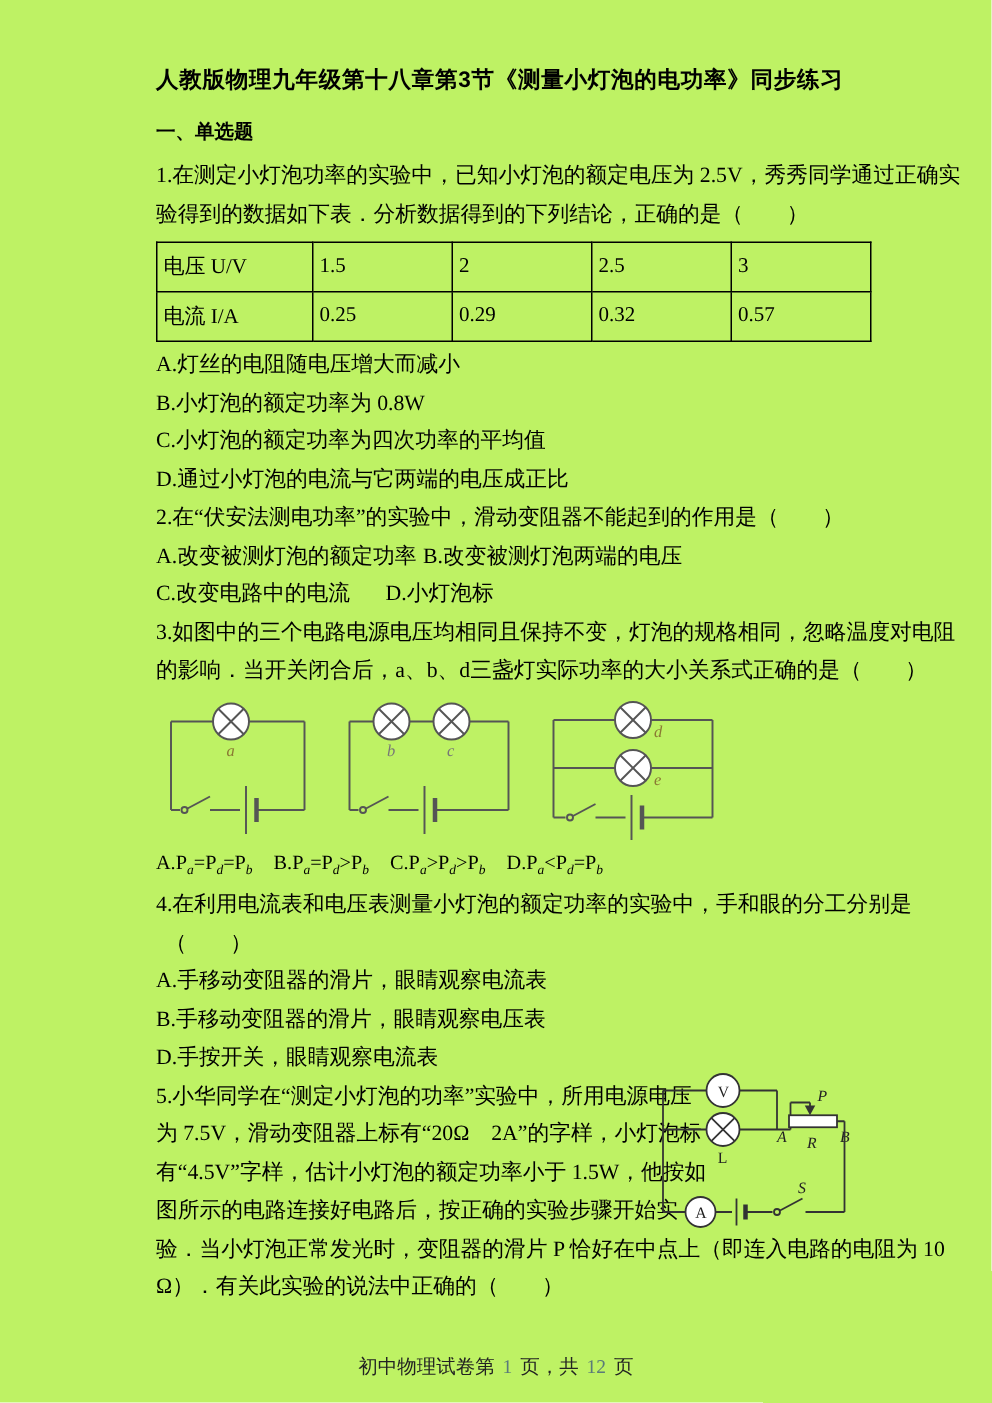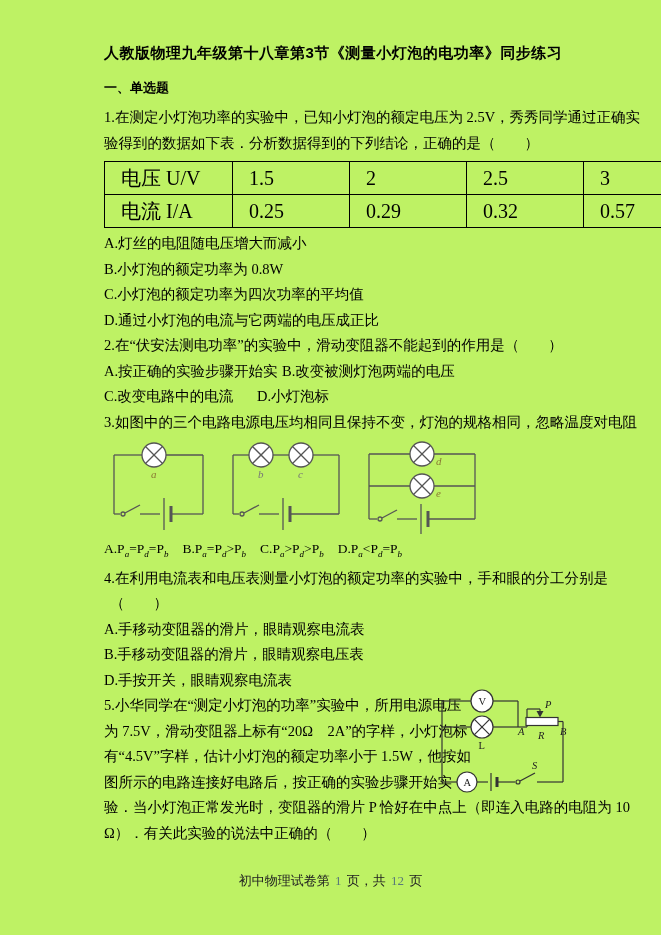--- a/index.html
+++ b/index.html
@@ -26,21 +26,21 @@
     font-size:13px;font-weight:bold;
   }
   .line{margin:0;line-height:25.5px;white-space:nowrap;}
   .indent{padding-left:6px;}
   table.data-table{
     border-collapse:collapse;margin:5px 0 3px 0;
     table-layout:fixed;width:452px;
   }
   table.data-table td{
     border:1px solid #000;height:30px;
-    padding:1px 16px;font-size:20px;vertical-align:middle;
+    padding:1px 4px;font-size:14px;vertical-align:middle;
   }
   table.data-table td.c0{width:95px;}
   table.data-table td.cv{width:84px;margin-left:32px;}
   .circuits-row{
     display:flex;align-items:flex-start;gap:16px;
     margin:5px 0 2px 2px;height:95px;
   }
   .circuit-svg{display:block;}
   .cwire{stroke:#555;stroke-width:1.3;fill:none;}
   .cbulb{stroke:#555;stroke-width:1.3;fill:#fff;}
@@ -52,21 +52,21 @@
   .p-options sub{font-size:9px;font-style:italic;}
   .opt-a2{display:inline-block;width:178px;}
   .opt-c2{display:inline-block;width:153px;}
   .q5-wrap{position:relative;}
   .q5-svg{position:absolute;right:-10px;top:-14px;}
   .q5wire{stroke:#333;stroke-width:1.2;fill:none;}
   .q5dev{stroke:#333;stroke-width:1.2;fill:#fff;}
   .q5lab{font-size:10.5px;fill:#222;font-family:"Liberation Serif","DejaVu Serif",serif;}
   .q5lab.it{font-style:italic;}
   .footer{
-    position:absolute;top:872px;left:0;width:100%;
+    position:absolute;top:902px;left:0;width:100%;
     text-align:center;font-size:13px;color:#222;
   }
   .footer .num{color:#5a7a7a;padding:0 2px;}
 </style>
 </head>
 <body>
 
 <div class="page">
 
   <h1 class="doc-title">人教版物理九年级第十八章第3节《测量小灯泡的电功率》同步练习</h1>
@@ -93,24 +93,25 @@
     </tr>
   </tbody>
     </table>
 
   <p class="line">A.灯丝的电阻随电压增大而减小</p>
   <p class="line">B.小灯泡的额定功率为 0.8W</p>
   <p class="line">C.小灯泡的额定功率为四次功率的平均值</p>
   <p class="line">D.通过小灯泡的电流与它两端的电压成正比</p>
 
   <p class="line">2.在“伏安法测电功率”的实验中，滑动变阻器不能起到的作用是（　　）</p>
-  <p class="line"><span class="opt-a2">A.按正确的实验步骤开始实</span><span>B.改变被测灯泡两端的电压</span></p>
+  <p class="line"><span class="opt-a2">A.改变被测灯泡的额定功率</span><span>B.改变被测灯泡两端的电压</span></p>
   <p class="line"><span class="opt-c2">C.改变电路中的电流</span><span>D.小灯泡标</span></p>
 
   <p class="line">3.如图中的三个电路电源电压均相同且保持不变，灯泡的规格相同，忽略温度对电阻</p>
+  <p class="line">的影响．当开关闭合后，a、b、d三盏灯实际功率的大小关系式正确的是（　　）</p>
 
   <div class="circuits-row">
 
     <svg class="circuit-svg" width="105" height="92" viewBox="0 0 105 92">
       <line class="cwire" x1="8" y1="15" x2="36" y2="15"></line>
       <circle class="cbulb" cx="48" cy="15" r="12"></circle>
       <line class="cwire" x1="39.5" y1="6.5" x2="56.5" y2="23.5"></line>
       <line class="cwire" x1="56.5" y1="6.5" x2="39.5" y2="23.5"></line>
       <text class="clab lab-olive" x="45" y="38">a</text>
       <line class="cwire" x1="60" y1="15" x2="97" y2="15"></line>

